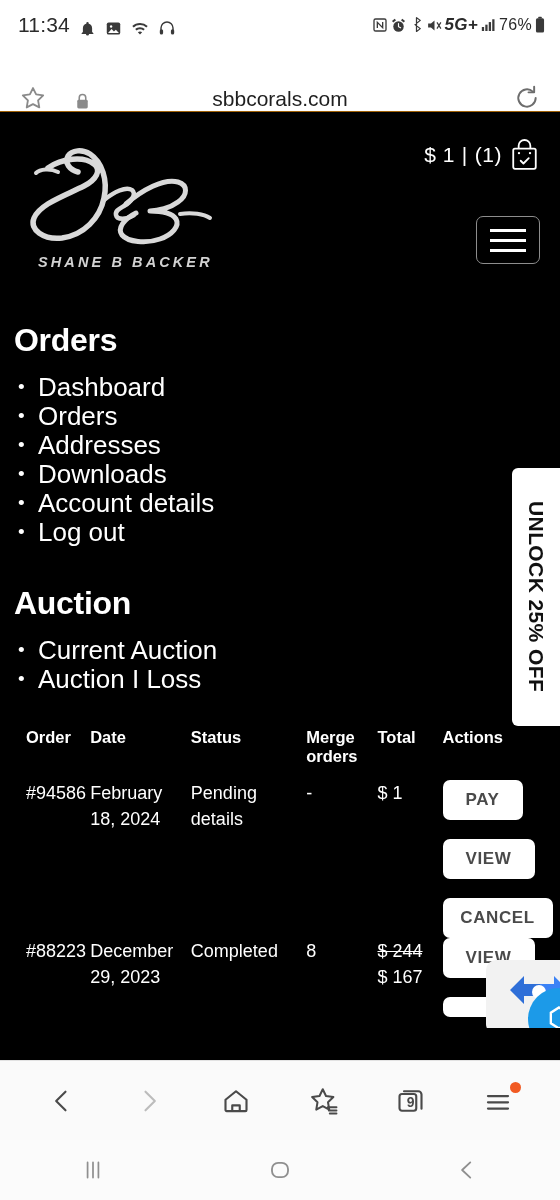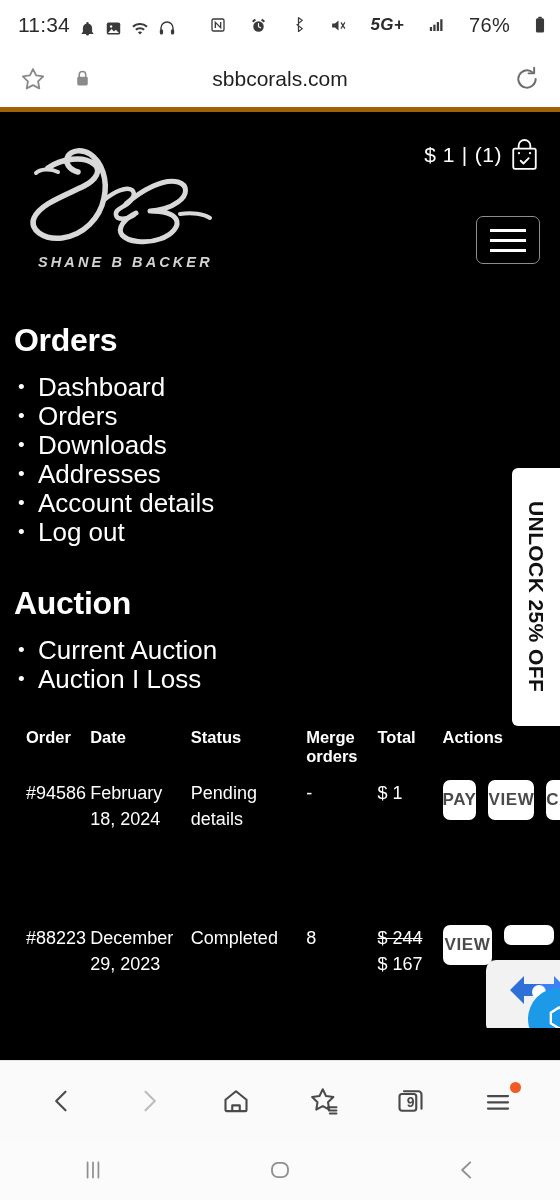--- a/index.html
+++ b/index.html
@@ -12,29 +12,29 @@
   }
 
   
   .statusbar{
     height:50px; background:#fff; color:#3a3a3a;
     display:flex; align-items:center; justify-content:space-between;
     padding:0 14px 0 18px;
   }
   .sb-left{ display:flex; align-items:flex-end; gap:9px; }
   .sb-time{ font-size:21px; font-weight:400; letter-spacing:.2px; color:#2b2b2b; }
-  .sb-right{ display:flex; align-items:center; gap:24px; }
-  .sb-pct{ font-size:20px; color:#2b2b2b; letter-spacing:.3px; }
+  .sb-right{ display:flex; align-items:center; gap:2px; }
+  .sb-pct{ font-size:16px; color:#2b2b2b; letter-spacing:.3px; }
   .ic{ display:inline-block; line-height:0; }
 
   
   .urlbar{
     height:62px; background:#fff;
-    display:flex; align-items:center; padding:0 20px;
-    border-bottom:5px solid #a16207;
+    display:flex; align-items:flex-end; padding:0 20px;
+    border-bottom:1px solid #a16207;
     position:relative;
   }
   .url-star{ margin-right:28px; }
   .url-lock{ margin-right:10px; }
   .url-text{
     position:absolute; left:0; right:0; text-align:center;
     font-size:21px; color:#1f1f1f; pointer-events:none;
   }
   .url-reload{ margin-left:auto; }
 
@@ -111,21 +111,21 @@
     padding:0 6px 0 0; line-height:26px;
   }
   .col-order{ width:86px; }
   .col-date{ width:96px; }
   .col-status{ width:110px; }
   .col-merge{ width:68px; }
   .col-total{ width:62px; }
   .col-actions{ width:112px; }
   tr.order-row{ height:145px; }
   .strike{ text-decoration:line-through; }
-  .actions{ display:flex; flex-direction:row; gap:12px; align-items:flex-start; }
+  .actions{ display:flex; flex-direction:column; gap:19px; align-items:flex-start; }
   .act-btn{
     background:#fff; color:#4a4a4a; border:none;
     font-size:17px; font-weight:700; letter-spacing:.6px;
     border-radius:7px; padding:10px 0; text-align:center;
     font-family:"Liberation Sans", sans-serif;
     white-space:nowrap;
   }
   .act-pay{ width:80px; }
   .act-view{ width:92px; }
   .act-cancel{ width:110px; }
@@ -309,22 +309,22 @@
 
   <div class="unlock-tab">
     <span>UNLOCK 25% OFF</span>
   </div>
 
   <div class="account">
     <div class="acc-title">Orders</div>
     <ul class="acc-list">
       <li>Dashboard</li>
       <li>Orders</li>
+      <li>Addresses</li>
       <li>Downloads</li>
-      <li>Addresses</li>
       <li>Account details</li>
       <li>Log out</li>
     </ul>
 
     <div class="acc-title second">Auction</div>
     <ul class="acc-list">
       <li>Current Auction</li>
       <li>Auction I Loss</li>
     </ul>
   </div>

